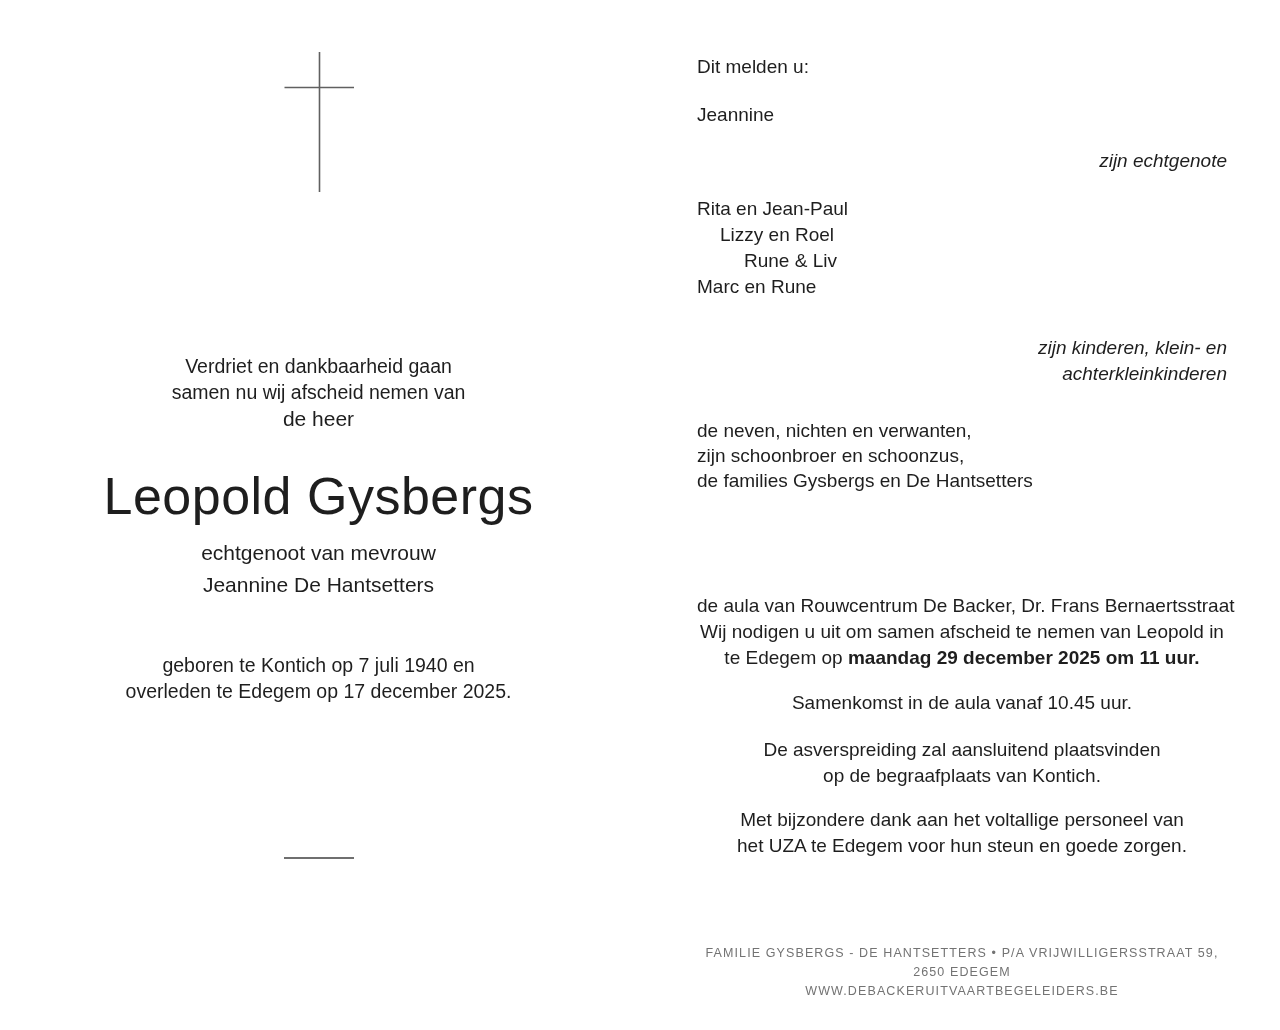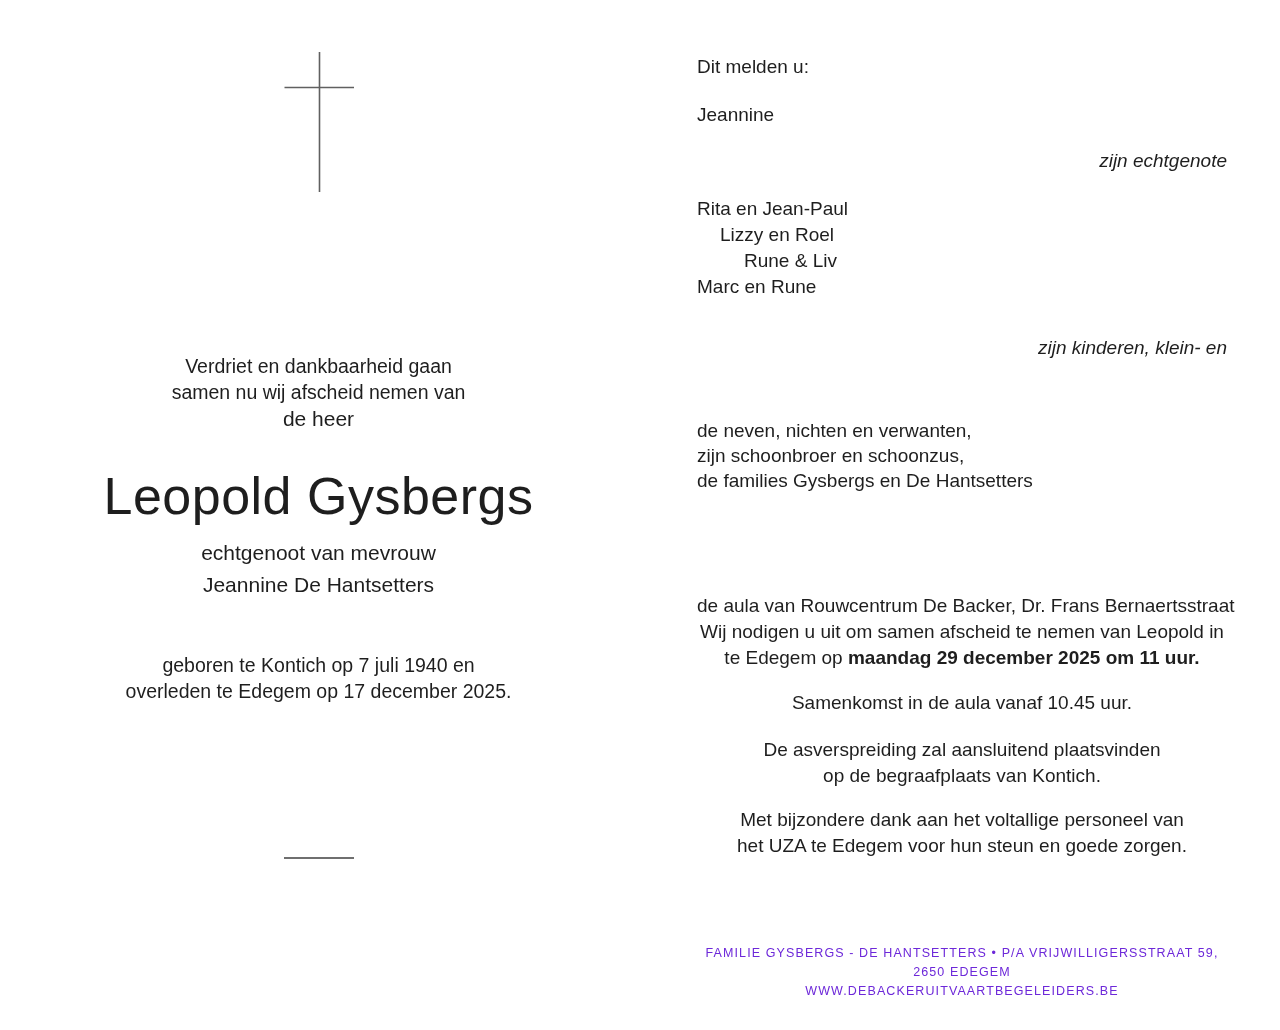--- a/index.html
+++ b/index.html
@@ -53,21 +53,21 @@
   .bold { font-weight: bold; }
   .gathering-line { top: 690px; }
   .ashes-block    { top: 737px; }
   .thanks-block   { top: 807px; }
 
   .footer-block {
     top: 944px;
     font-size: 12.5px;
     line-height: 19px;
     letter-spacing: 1.1px;
-    color: #6d28d9;
+    color: #737373;
     text-align: center;
   }
 </style>
 </head>
 <body>
 
 <div class="card">
 
   <svg class="abs cross-svg" width="80" height="148" xmlns="http://www.w3.org/2000/svg">
     <line x1="39.5" y1="4" x2="39.5" y2="144" stroke="#606060" stroke-width="1.6"></line>
@@ -103,20 +103,21 @@
 
   <div class="abs right-col body-text children-list">
     <div class="indent-0">Rita en Jean-Paul</div>
     <div class="indent-1">Lizzy en Roel</div>
     <div class="indent-2">Rune &amp; Liv</div>
     <div class="indent-0">Marc en Rune</div>
   </div>
 
   <div class="abs right-col body-text relation-italic children-relation">
     <div>zijn kinderen, klein- en</div>
+    <div>achterkleinkinderen</div>
   </div>
 
   <div class="abs right-col body-text relatives-block">
     <div>de neven, nichten en verwanten,</div>
     <div>zijn schoonbroer en schoonzus,</div>
     <div>de families Gysbergs en De Hantsetters</div>
   </div>
 
   <div class="abs right-col body-text centered invitation-block">
     <div class="line">de aula van Rouwcentrum De Backer, Dr. Frans Bernaertsstraat</div>

